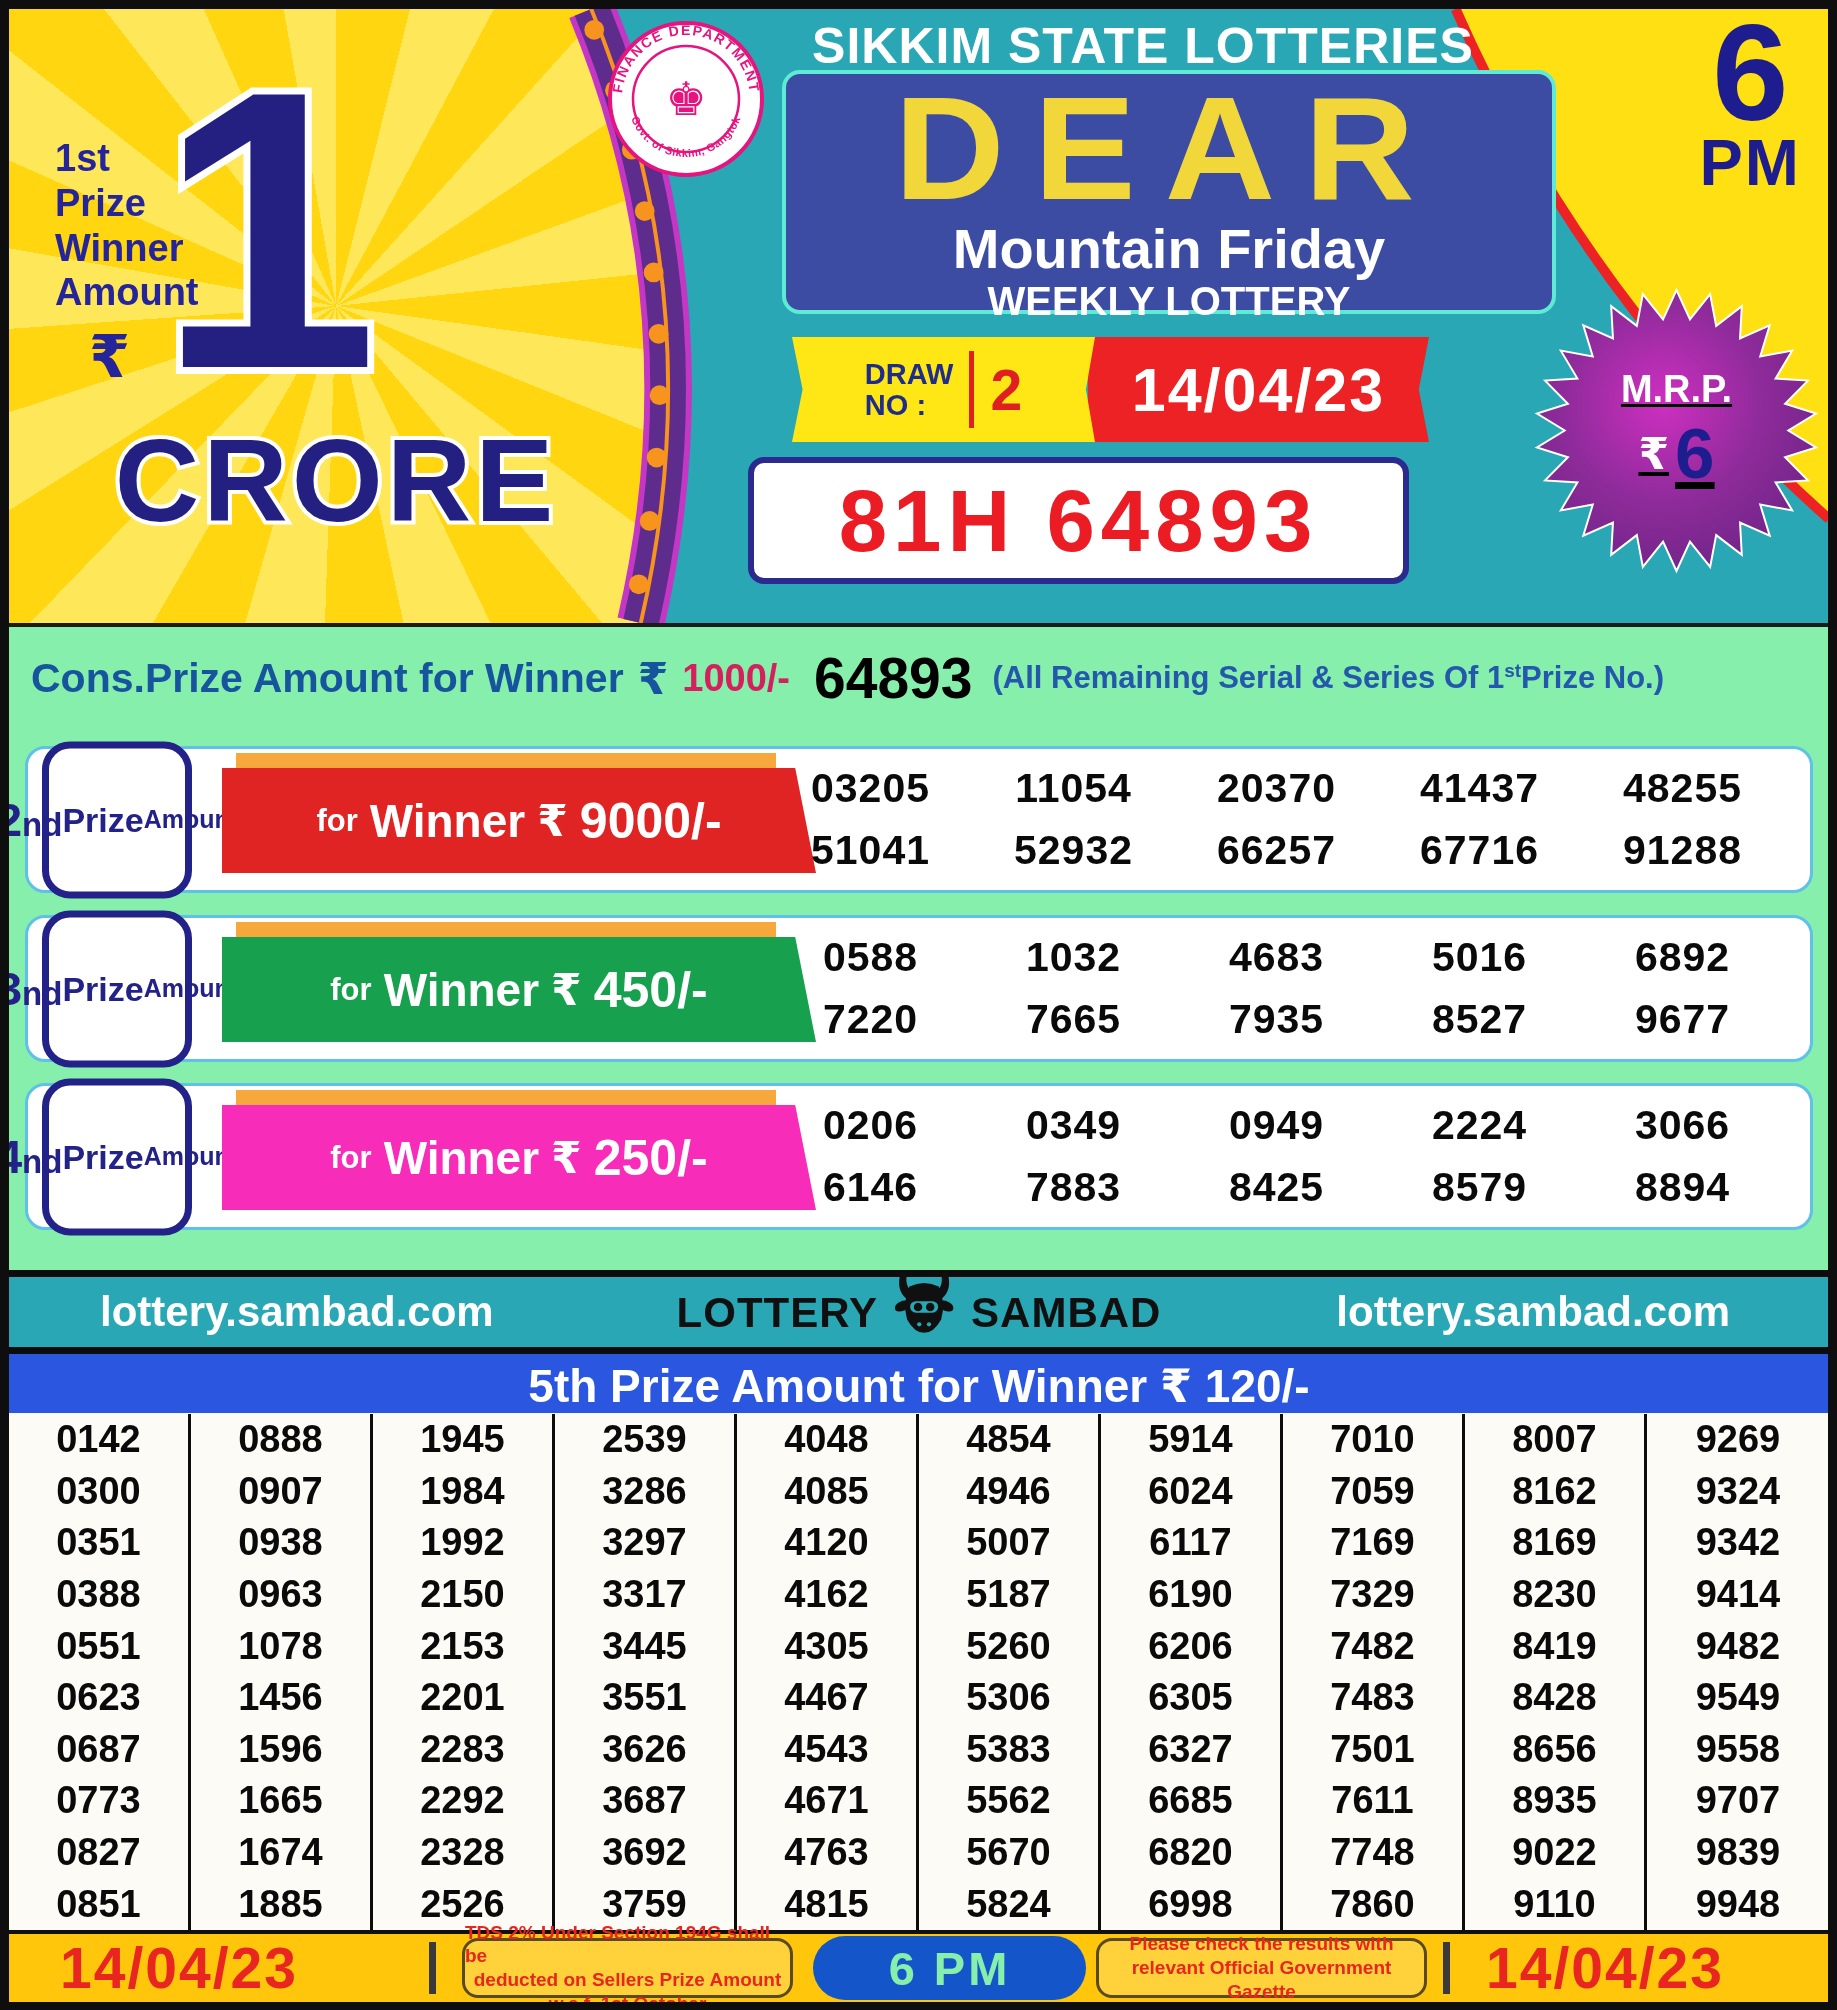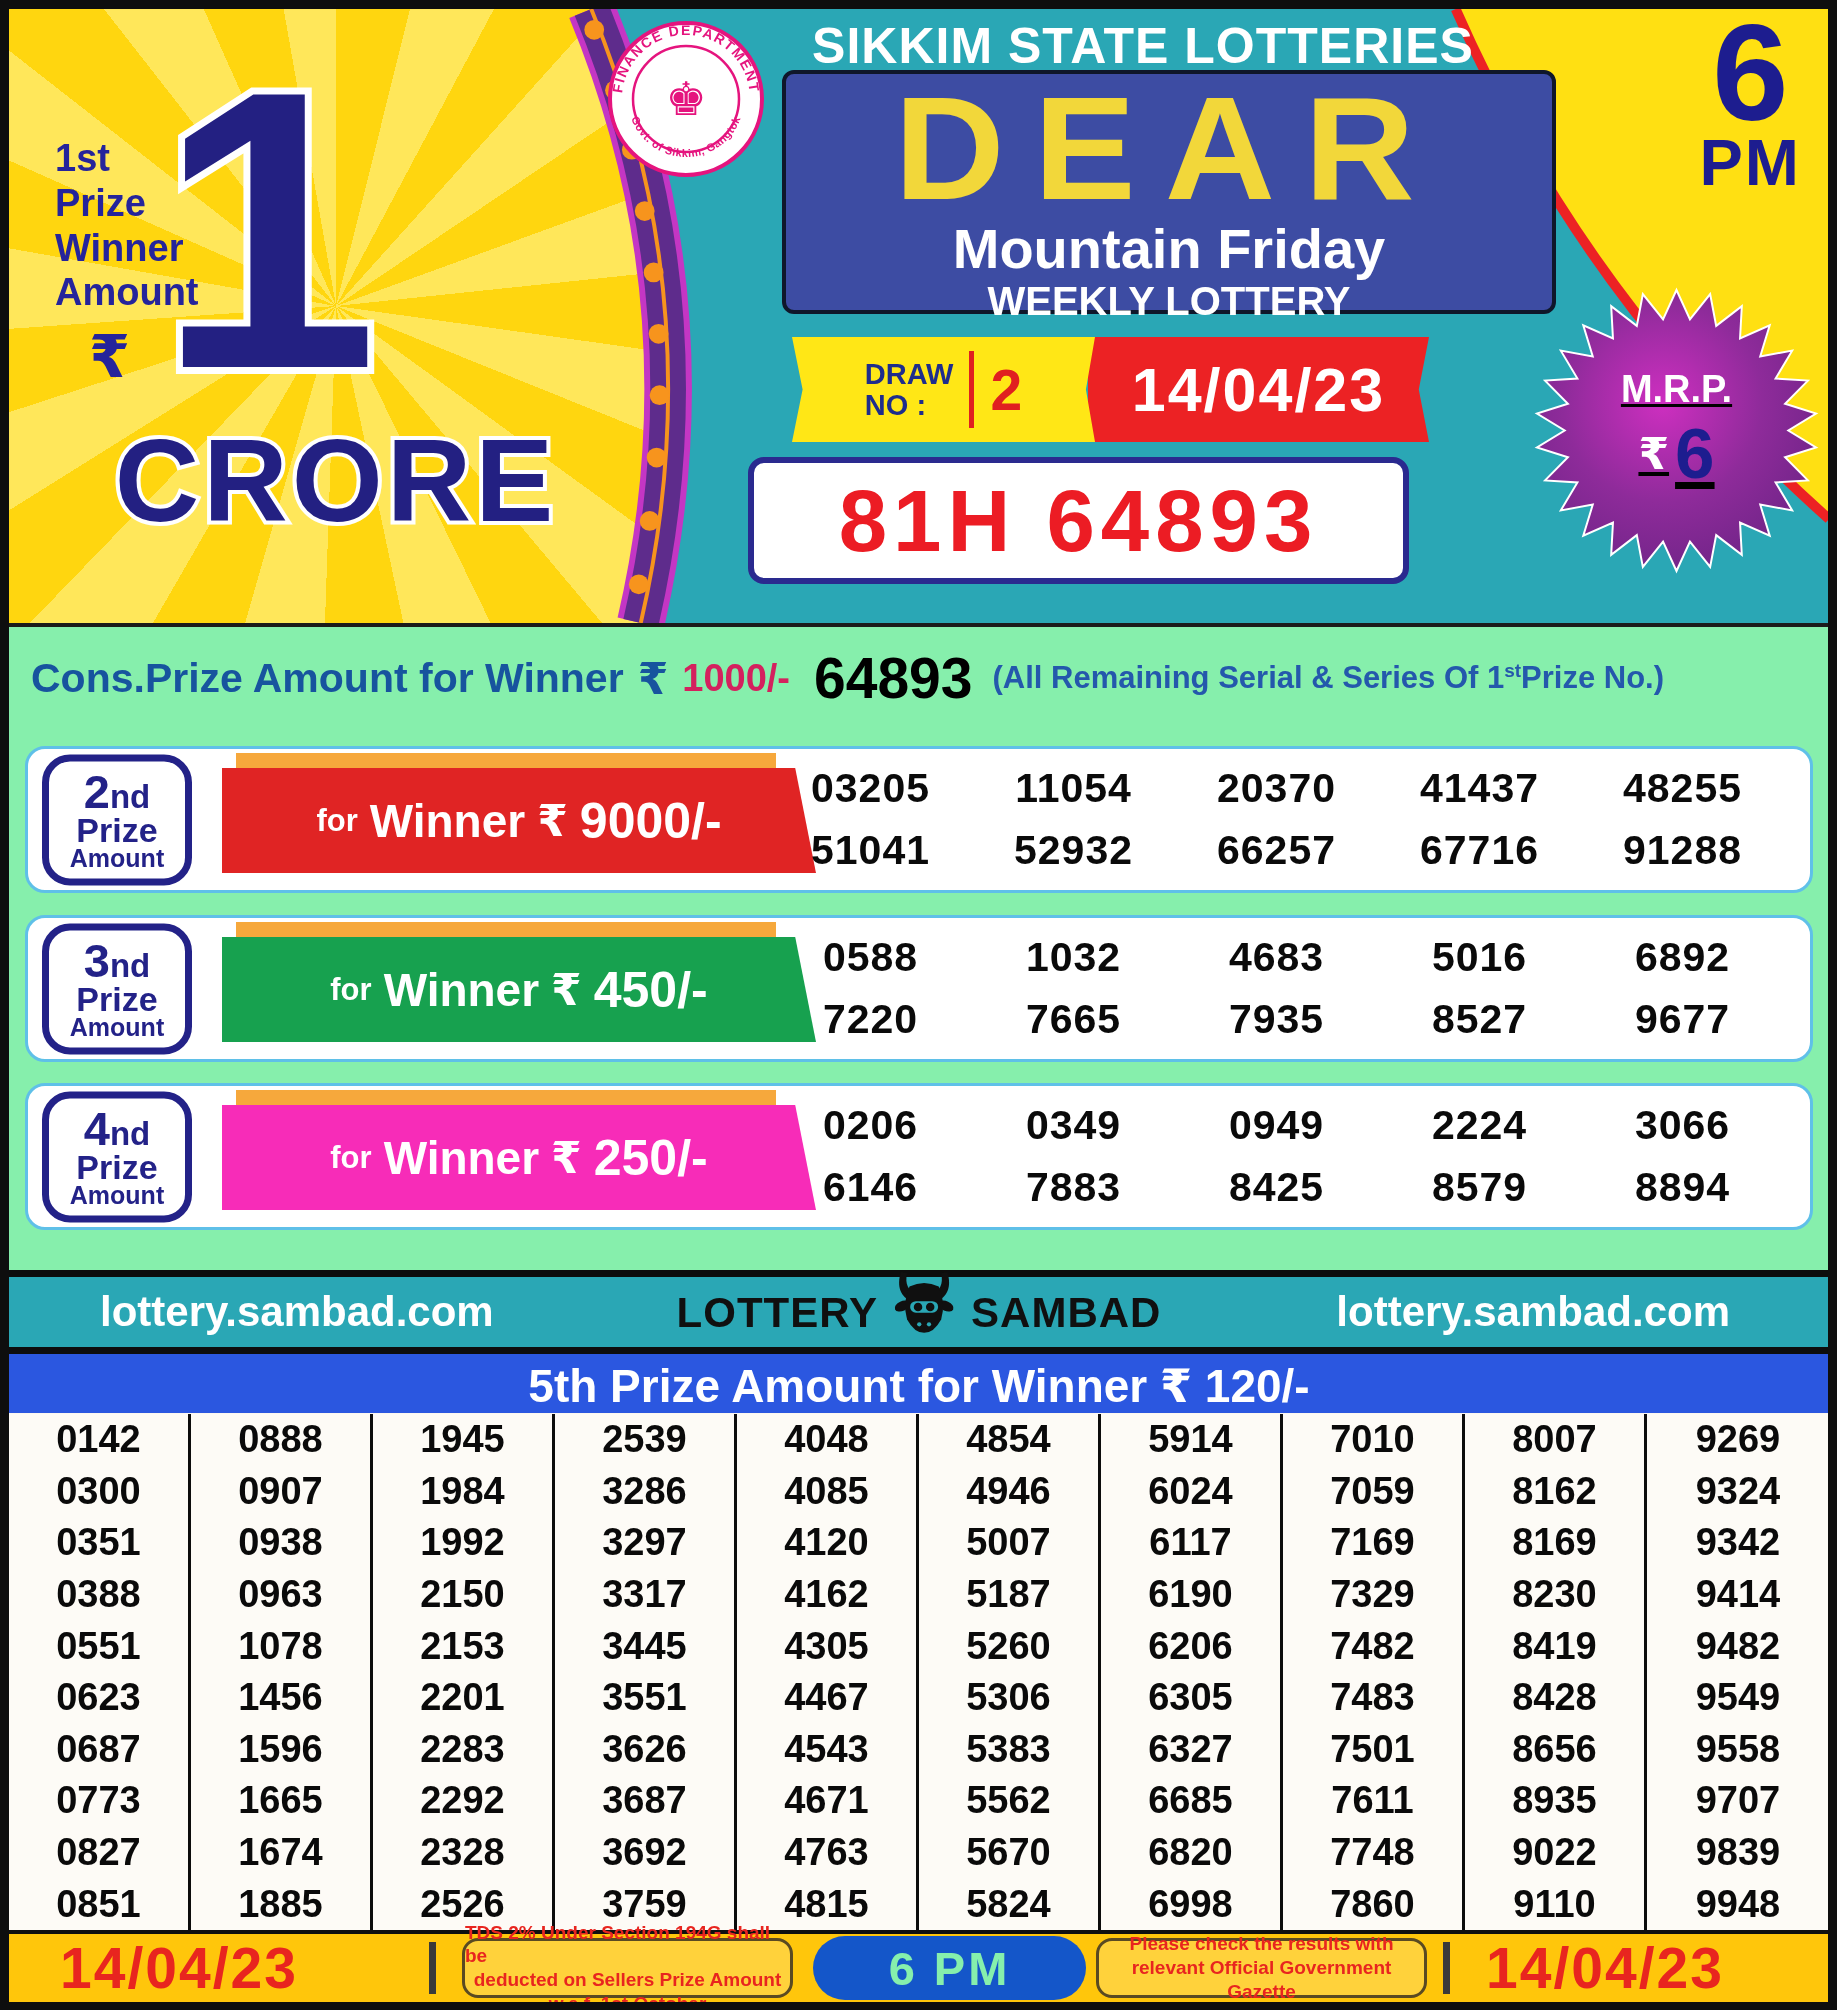--- a/index.html
+++ b/index.html
@@ -14,22 +14,22 @@
     clip-path:path('M0 0 L588 0 Q712 300 638 620 L0 620 Z');}
   .arc-svg{position:absolute;left:0;top:0;}
   .first-prize-label{position:absolute;left:46px;top:127px;color:#25249B;font-size:38px;font-weight:900;line-height:1.18;z-index:3;}
   .first-prize-label .rupee{font-size:59px;display:block;margin-top:8px;margin-left:34px;}
   .big-one{position:absolute;left:149px;top:14px;font-size:396px;line-height:1.05;font-weight:900;color:#232082;
     -webkit-text-stroke:14px #ffffff;paint-order:stroke fill;z-index:2;}
   .crore{position:absolute;left:10px;top:404px;width:634px;text-align:center;font-size:117px;font-weight:900;color:#232082;
     -webkit-text-stroke:8px #ffffff;paint-order:stroke fill;letter-spacing:4px;z-index:2;}
   .org-title{position:absolute;left:753px;top:8px;width:762px;text-align:center;color:#fff;font-size:50px;font-weight:900;letter-spacing:1px;z-index:3;}
   .seal{position:absolute;left:597px;top:10px;z-index:4;}
-  .dear-panel{position:absolute;left:773px;top:61px;width:774px;height:244px;background:#3D4CA3;border:4px solid #0f172a;
-    border-radius:12px;text-align:center;z-index:3;box-sizing:border-box;}
+  .dear-panel{position:absolute;left:773px;top:61px;width:774px;height:244px;background:#3D4CA3;border:4px solid #5eead4;
+    border-radius:18px;text-align:center;z-index:3;box-sizing:border-box;}
   .dear-word{font-size:147px;line-height:0.98;font-weight:900;color:#F2D73A;letter-spacing:28px;transform:scaleX(1.04);margin-top:2px;}
   .dear-scheme{font-size:56px;color:#fff;font-weight:900;line-height:1.05;}
   .dear-sub{font-size:40px;color:#fff;font-weight:900;line-height:1.1;}
   .ribbon-y{position:absolute;left:783px;top:328px;width:303px;height:105px;background:#FFE716;z-index:3;
     clip-path:polygon(0 0,100% 0,97% 50%,100% 100%,0 100%,3.5% 50%);display:flex;align-items:center;justify-content:center;gap:16px;}
   .ribbon-y .draw-label{color:#1E2D8C;font-size:29px;font-weight:900;line-height:1.05;text-align:left;}
   .ribbon-y .vline{width:5px;height:77px;background:#E02020;}
   .ribbon-y .draw-no{color:#E02020;font-size:57px;font-weight:900;}
   .ribbon-r{position:absolute;left:1079px;top:328px;width:341px;height:105px;background:#EC2224;z-index:2;
     clip-path:polygon(0 0,100% 0,97% 50%,100% 100%,0 100%);display:flex;align-items:center;justify-content:center;}
@@ -51,22 +51,22 @@
   .mid{position:absolute;left:9px;top:627px;width:1820px;height:644px;background:#86efac;}
   .cons-row{position:absolute;left:22px;top:18px;display:flex;align-items:center;gap:14px;white-space:nowrap;}
   .cons-label{color:#17549E;font-size:41px;font-weight:900;}
   .cons-rupee{color:#17549E;font-size:44px;font-weight:900;}
   .cons-amount{color:#D4215E;font-size:38px;font-weight:700;}
   .cons-number{color:#000;font-size:57px;font-weight:900;margin-left:10px;}
   .cons-note{color:#2458AC;font-size:31px;font-weight:900;margin-left:6px;}
   .cons-note sup{font-size:19px;}
   .prize-row{position:absolute;left:16px;width:1788px;height:147px;background:#fff;border:3px solid #5FC0E8;border-radius:20px;box-sizing:border-box;}
   .row-2{top:119px;} .row-3{top:288px;} .row-4{top:456px;}
-  .pbadge{position:absolute;left:14px;top:50%;transform:translateY(-50%);width:150px;height:131px;background:#fff;
-    border:7px solid #232288;border-radius:28px;box-sizing:border-box;display:flex;flex-direction:column;align-items:center;justify-content:center;color:#232288;line-height:0.95;}
+  .pbadge{position:absolute;left:14px;top:50%;transform:translateY(-50%);width:150px;height:157px;background:#fff;
+    border:7px solid #232288;border-radius:28px;box-sizing:border-box;display:flex;flex-direction:row;align-items:center;justify-content:center;color:#232288;line-height:0.95;}
   .pbadge .t1{font-size:47px;font-weight:900;} .pbadge .t1 sub-s{font-size:33px;}
   .pbadge .t2{font-size:34px;font-weight:900;} .pbadge .t3{font-size:25px;font-weight:900;}
   .pbanner-wrap{position:absolute;left:194px;top:4px;width:614px;height:135px;}
   .pbanner-orange{position:absolute;left:14px;top:0;width:540px;height:91px;background:#F6A83C;}
   .pbanner{position:absolute;left:0;top:15px;width:594px;height:105px;clip-path:polygon(0 0,96.5% 0,100% 100%,0 100%);
     display:flex;align-items:center;justify-content:center;gap:12px;color:#fff;}
   .pbanner .for{font-size:31px;font-weight:900;} .pbanner .winner{font-size:46px;font-weight:900;}
   .pbanner .rup{font-size:44px;font-weight:900;} .pbanner .amt{font-size:50px;font-weight:900;}
   .pnums{position:absolute;left:741px;right:26px;top:2px;bottom:2px;display:grid;grid-template-columns:repeat(5,1fr);align-content:space-evenly;}
   .pnums .num{text-align:center;color:#0a0a0a;font-size:41px;font-weight:900;letter-spacing:1px;}

